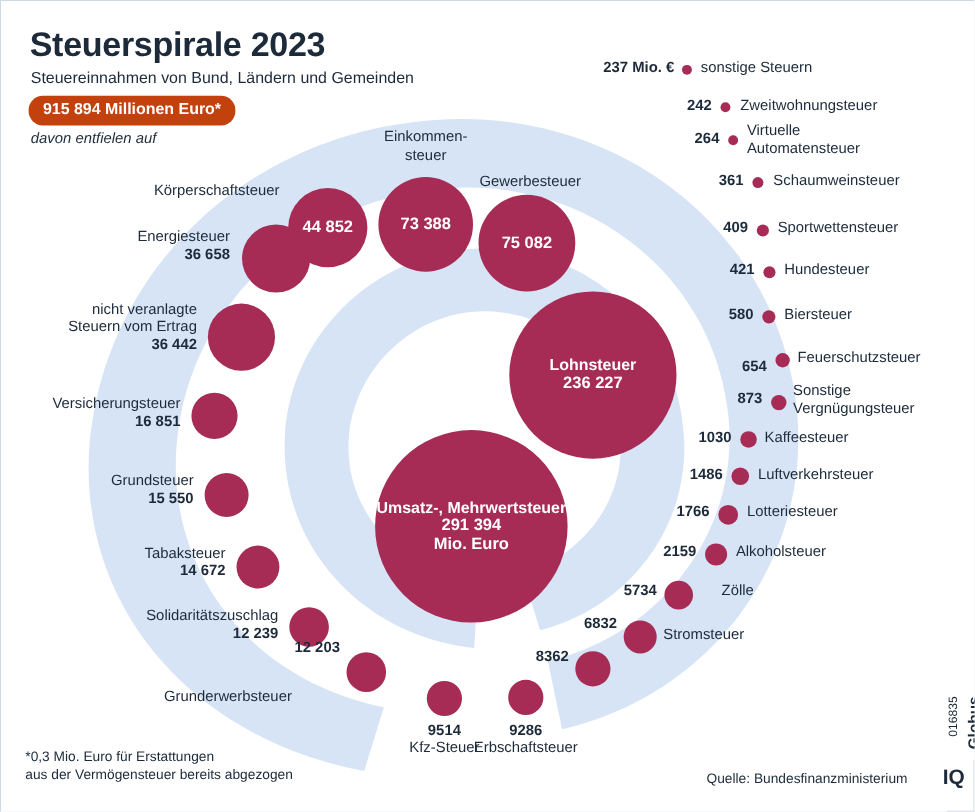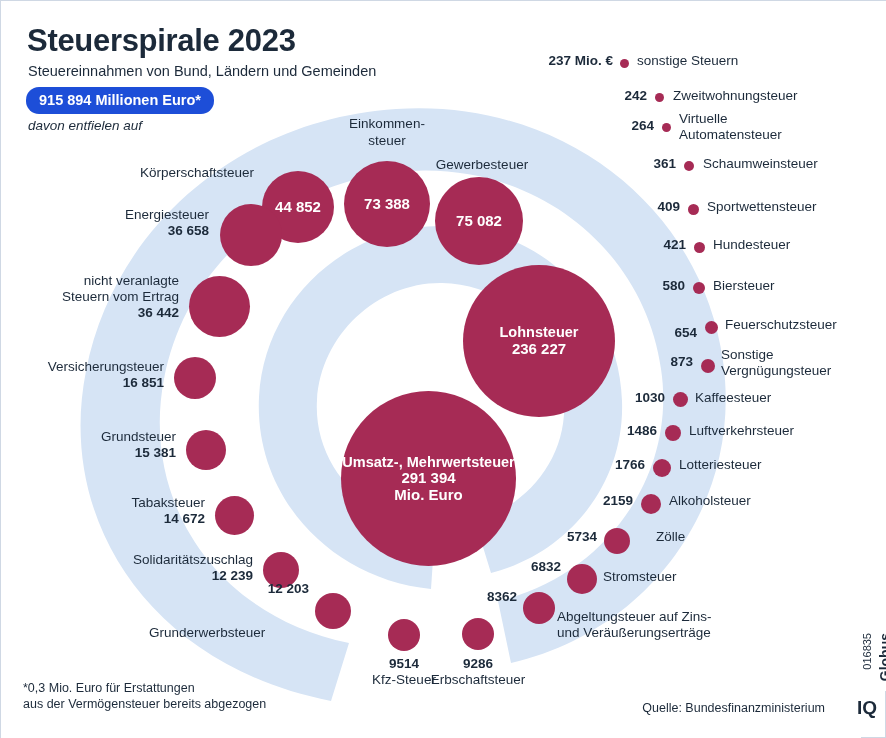--- a/index.html
+++ b/index.html
@@ -25,21 +25,21 @@
     position:absolute;left:26px;top:22px;
     font-size:31px;font-weight:bold;color:#1c2a3a;
     letter-spacing:-0.3px;
   }
   .subtitle{
     position:absolute;left:27px;top:62px;
     font-size:14.5px;color:#1c2a3a;
   }
   .pill{
     position:absolute;left:25px;top:86px;
-    background:#1d4ed8;color:#ffffff;
+    background:#c2410c;color:#ffffff;
     font-size:14.5px;font-weight:bold;
     padding:5px 13px 6px 13px;border-radius:13px;
     white-space:nowrap;
   }
   .davon{
     position:absolute;left:27px;top:117px;
     font-size:13.5px;font-style:italic;color:#1c2a3a;
   }
   
   .footnote{
@@ -168,21 +168,21 @@
 
   <div class="dot" style="left:173px;top:356px;width:42px;height:42px;"></div>
   <div class="lbl r" style="left:20px;top:358px;width:143px;">
     <span class="nm">Versicherungsteuer</span><br>
     <b>16 851</b>
   </div>
 
   <div class="dot" style="left:185px;top:429px;width:40px;height:40px;"></div>
   <div class="lbl r" style="left:40px;top:428px;width:135px;">
     <span class="nm">Grundsteuer</span><br>
-    <b>15 381</b>
+    <b>15 550</b>
   </div>
 
   <div class="dot" style="left:214px;top:495px;width:39px;height:39px;"></div>
   <div class="lbl r" style="left:58px;top:494px;width:146px;">
     <span class="nm">Tabaksteuer</span><br>
     <b>14 672</b>
   </div>
 
   <div class="dot" style="left:262px;top:551px;width:36px;height:36px;"></div>
   <div class="lbl r" style="left:92px;top:551px;width:160px;">
@@ -205,23 +205,20 @@
   <div class="dot" style="left:461px;top:617px;width:32px;height:32px;"></div>
   <div class="lbl c" style="left:417px;top:655px;width:120px;">
     <b>9286</b><br>
     <span class="nm">Erbschaftsteuer</span>
   </div>
 
   <div class="dot" style="left:522px;top:591px;width:32px;height:32px;"></div>
   <div class="lbl r" style="left:420px;top:588px;width:96px;">
     <b>8362</b>
   </div>
-  <div class="lbl wrap" style="left:556px;top:608px;width:230px;">
-    Abgeltungsteuer auf Zins-<br>und Veräußerungserträge
-  </div>
 
   <div class="dot" style="left:566px;top:563px;width:30px;height:30px;"></div>
   <div class="lbl r" style="left:466px;top:558px;width:94px;">
     <b>6832</b>
   </div>
   <div class="lbl" style="left:602px;top:568px;width:150px;">Stromsteuer</div>
 
   <div class="dot" style="left:603px;top:527px;width:26px;height:26px;"></div>
   <div class="lbl r" style="left:500px;top:528px;width:96px;">
     <b>5734</b>

